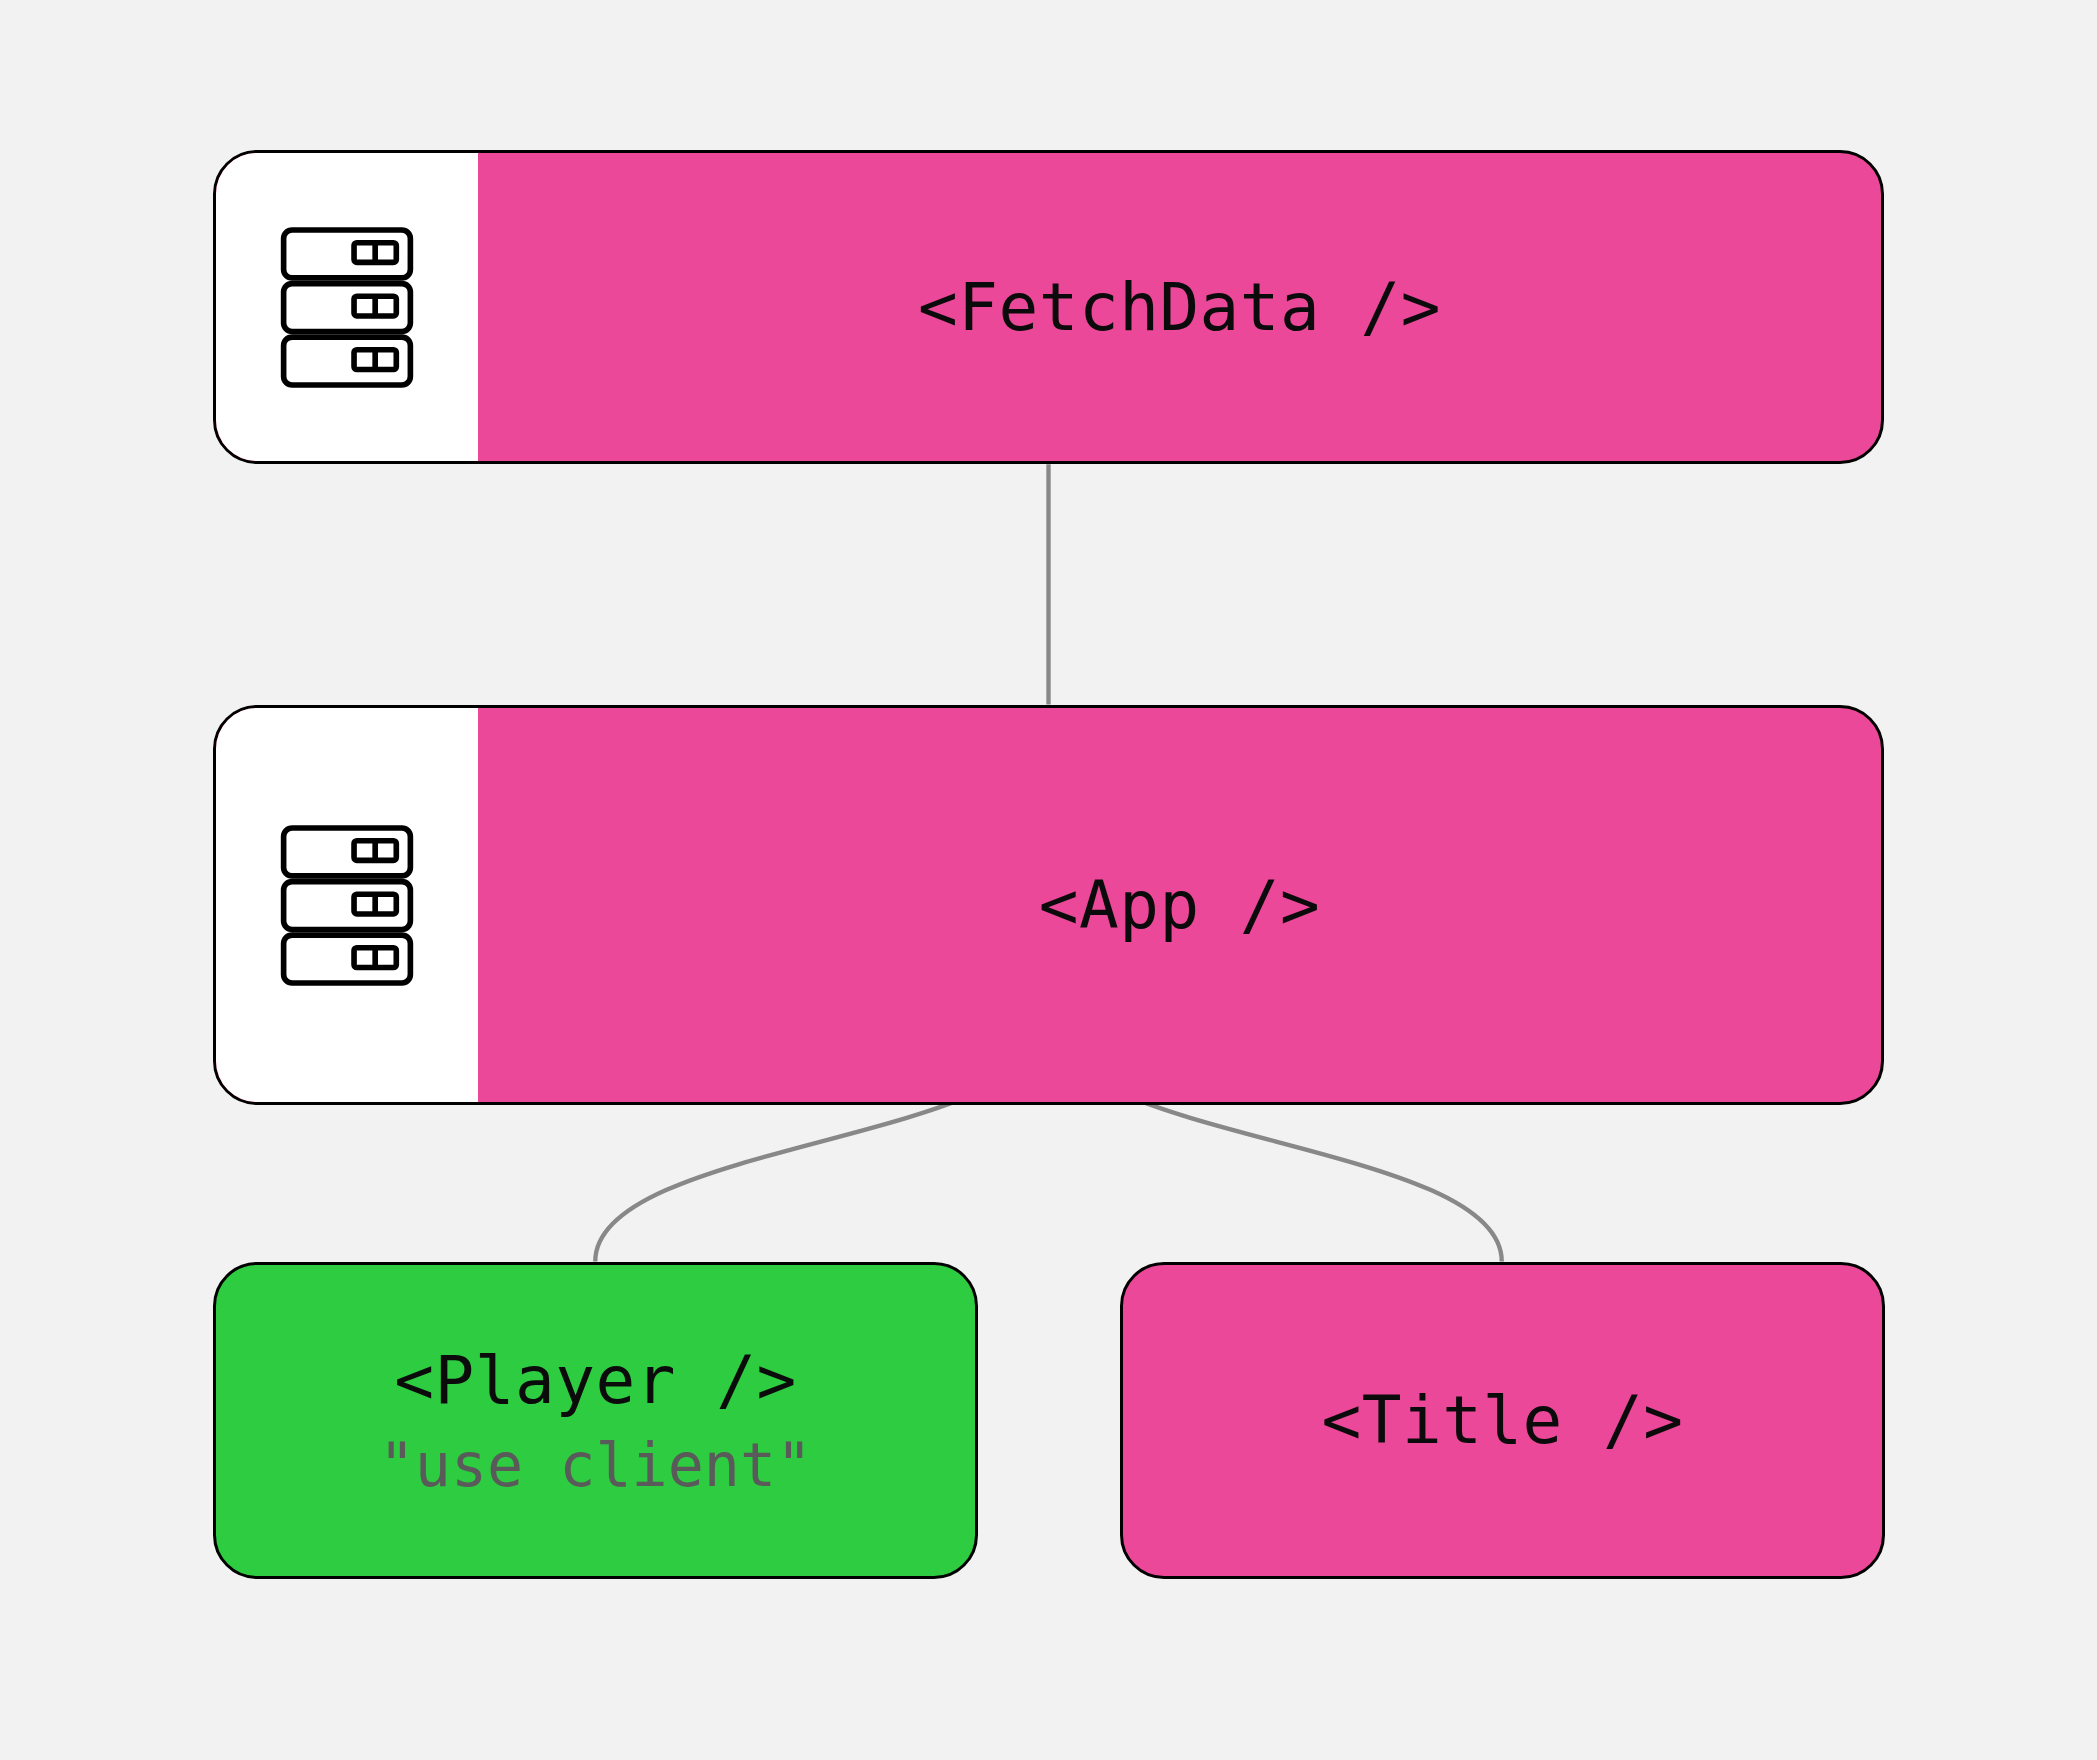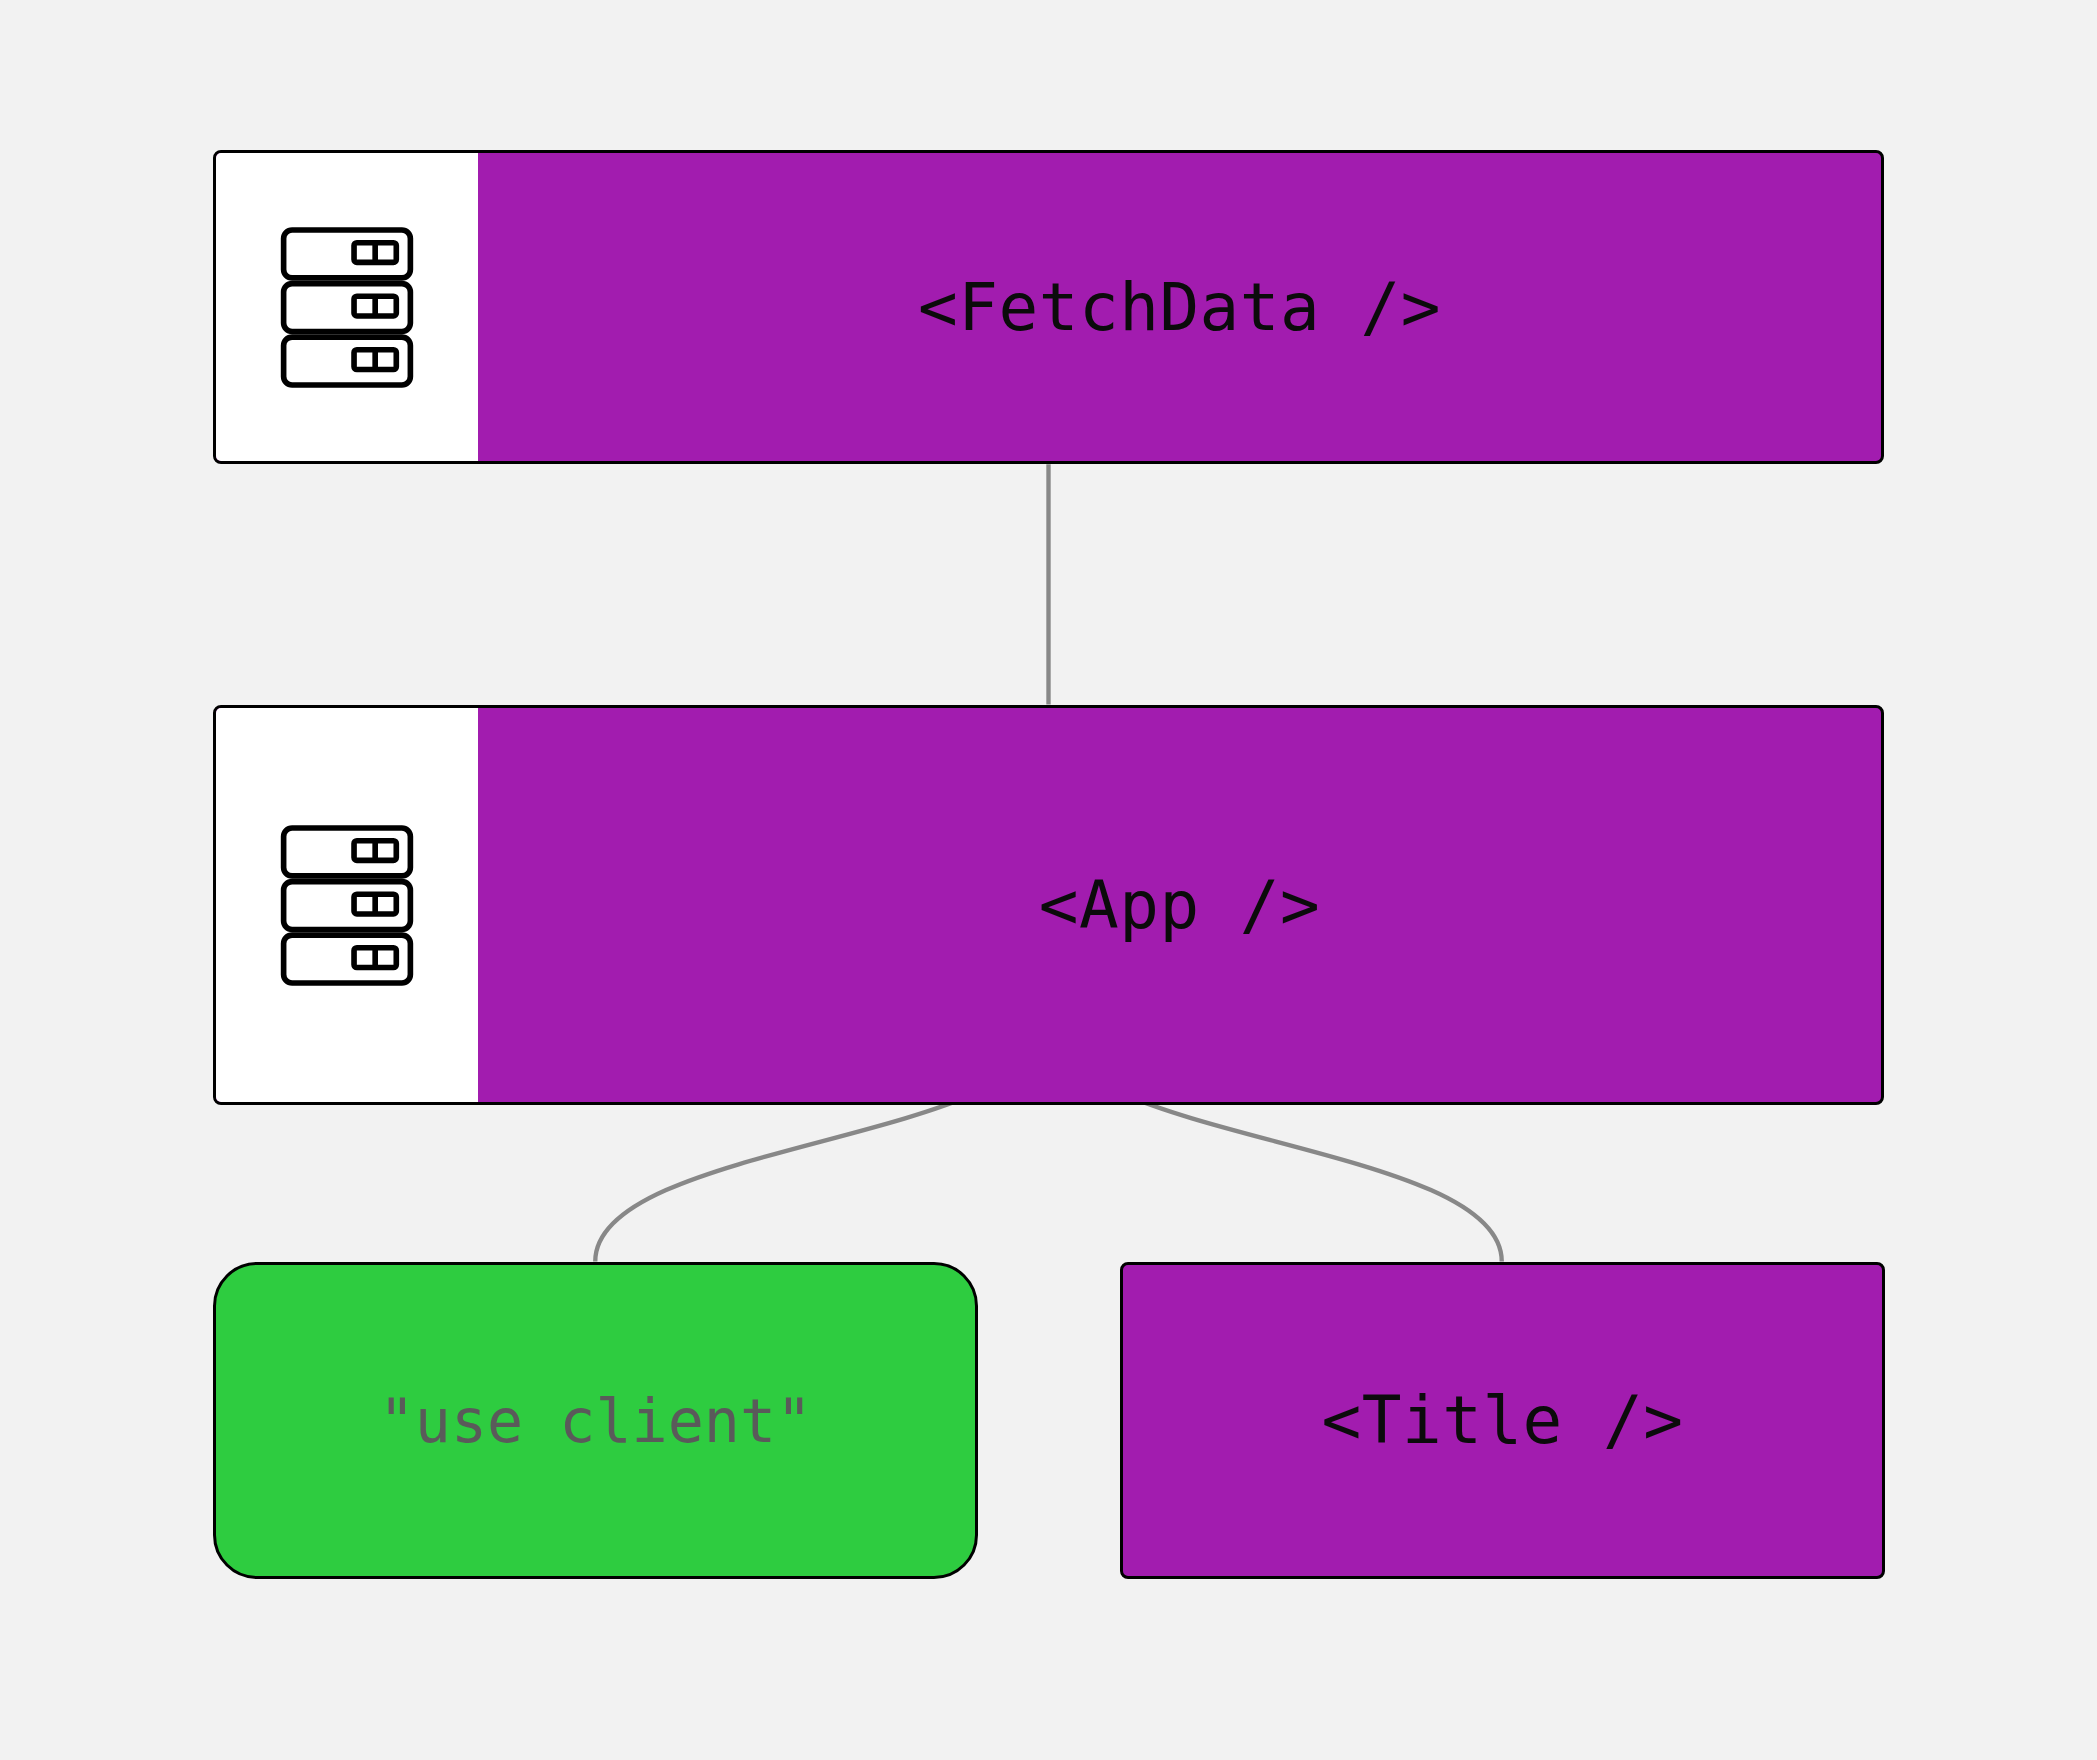--- a/index.html
+++ b/index.html
@@ -15,21 +15,21 @@
     position: relative;
     width: 2097px;
     height: 1760px;
   }
   .node {
     position: absolute;
     border: 3.3px solid #000;
     border-radius: 44px;
     overflow: hidden;
   }
-  .node.blue  { background: #a21caf; border-radius: 8px; }
+  .node.blue  { background: #ec4899; }
   .node.green { background: #2ecc40; }
   .icon-box {
     position: absolute;
     left: 0; top: 0; bottom: 0;
     width: 262px;
     background: #fff;
     display: flex;
     align-items: center;
     justify-content: center;
   }
@@ -122,20 +122,21 @@
         </g>
       </svg>
     </div>
     <div class="label-area with-icon">
       <div class="title">&lt;App /&gt;</div>
     </div>
   </div>
 
   <div class="node green" style="left:213px; top:1262px; width:765px; height:317px;">
     <div class="label-area full">
+      <div class="title">&lt;Player /&gt;</div>
       <div class="subtitle">"use client"</div>
     </div>
   </div>
 
   <div class="node blue" style="left:1120px; top:1262px; width:765px; height:317px;">
     <div class="label-area full">
       <div class="title">&lt;Title /&gt;</div>
     </div>
   </div>
 

